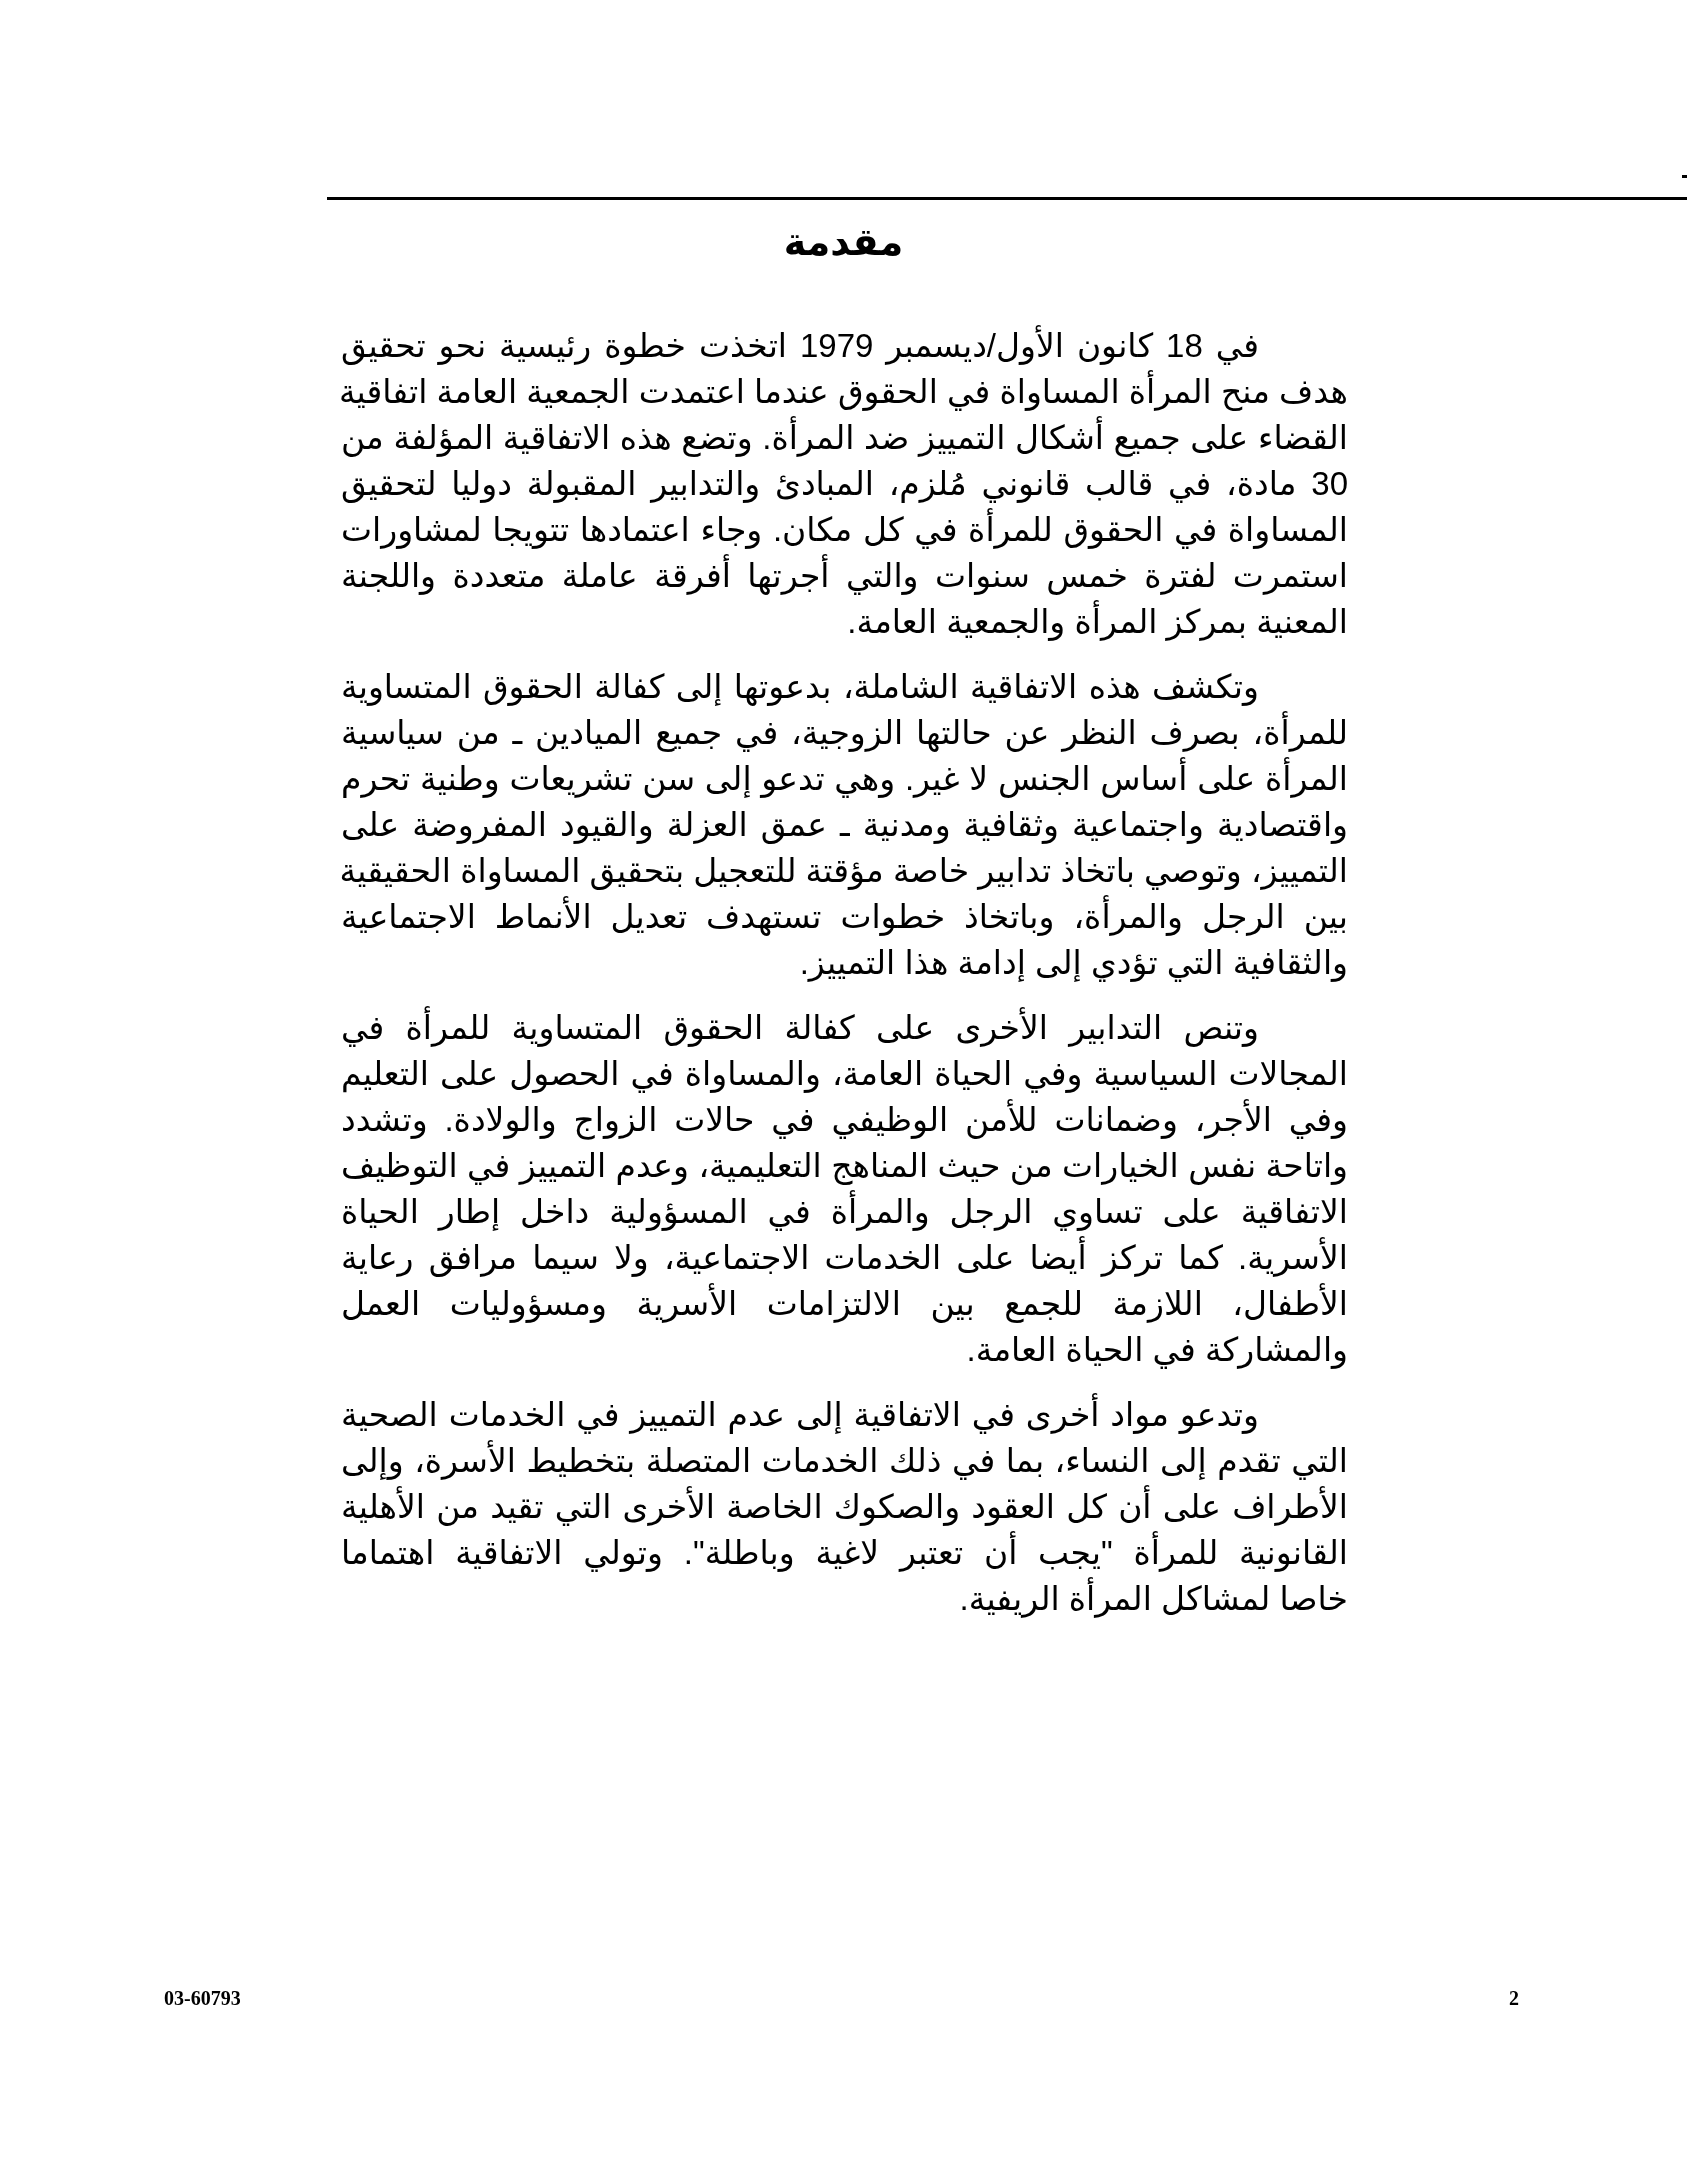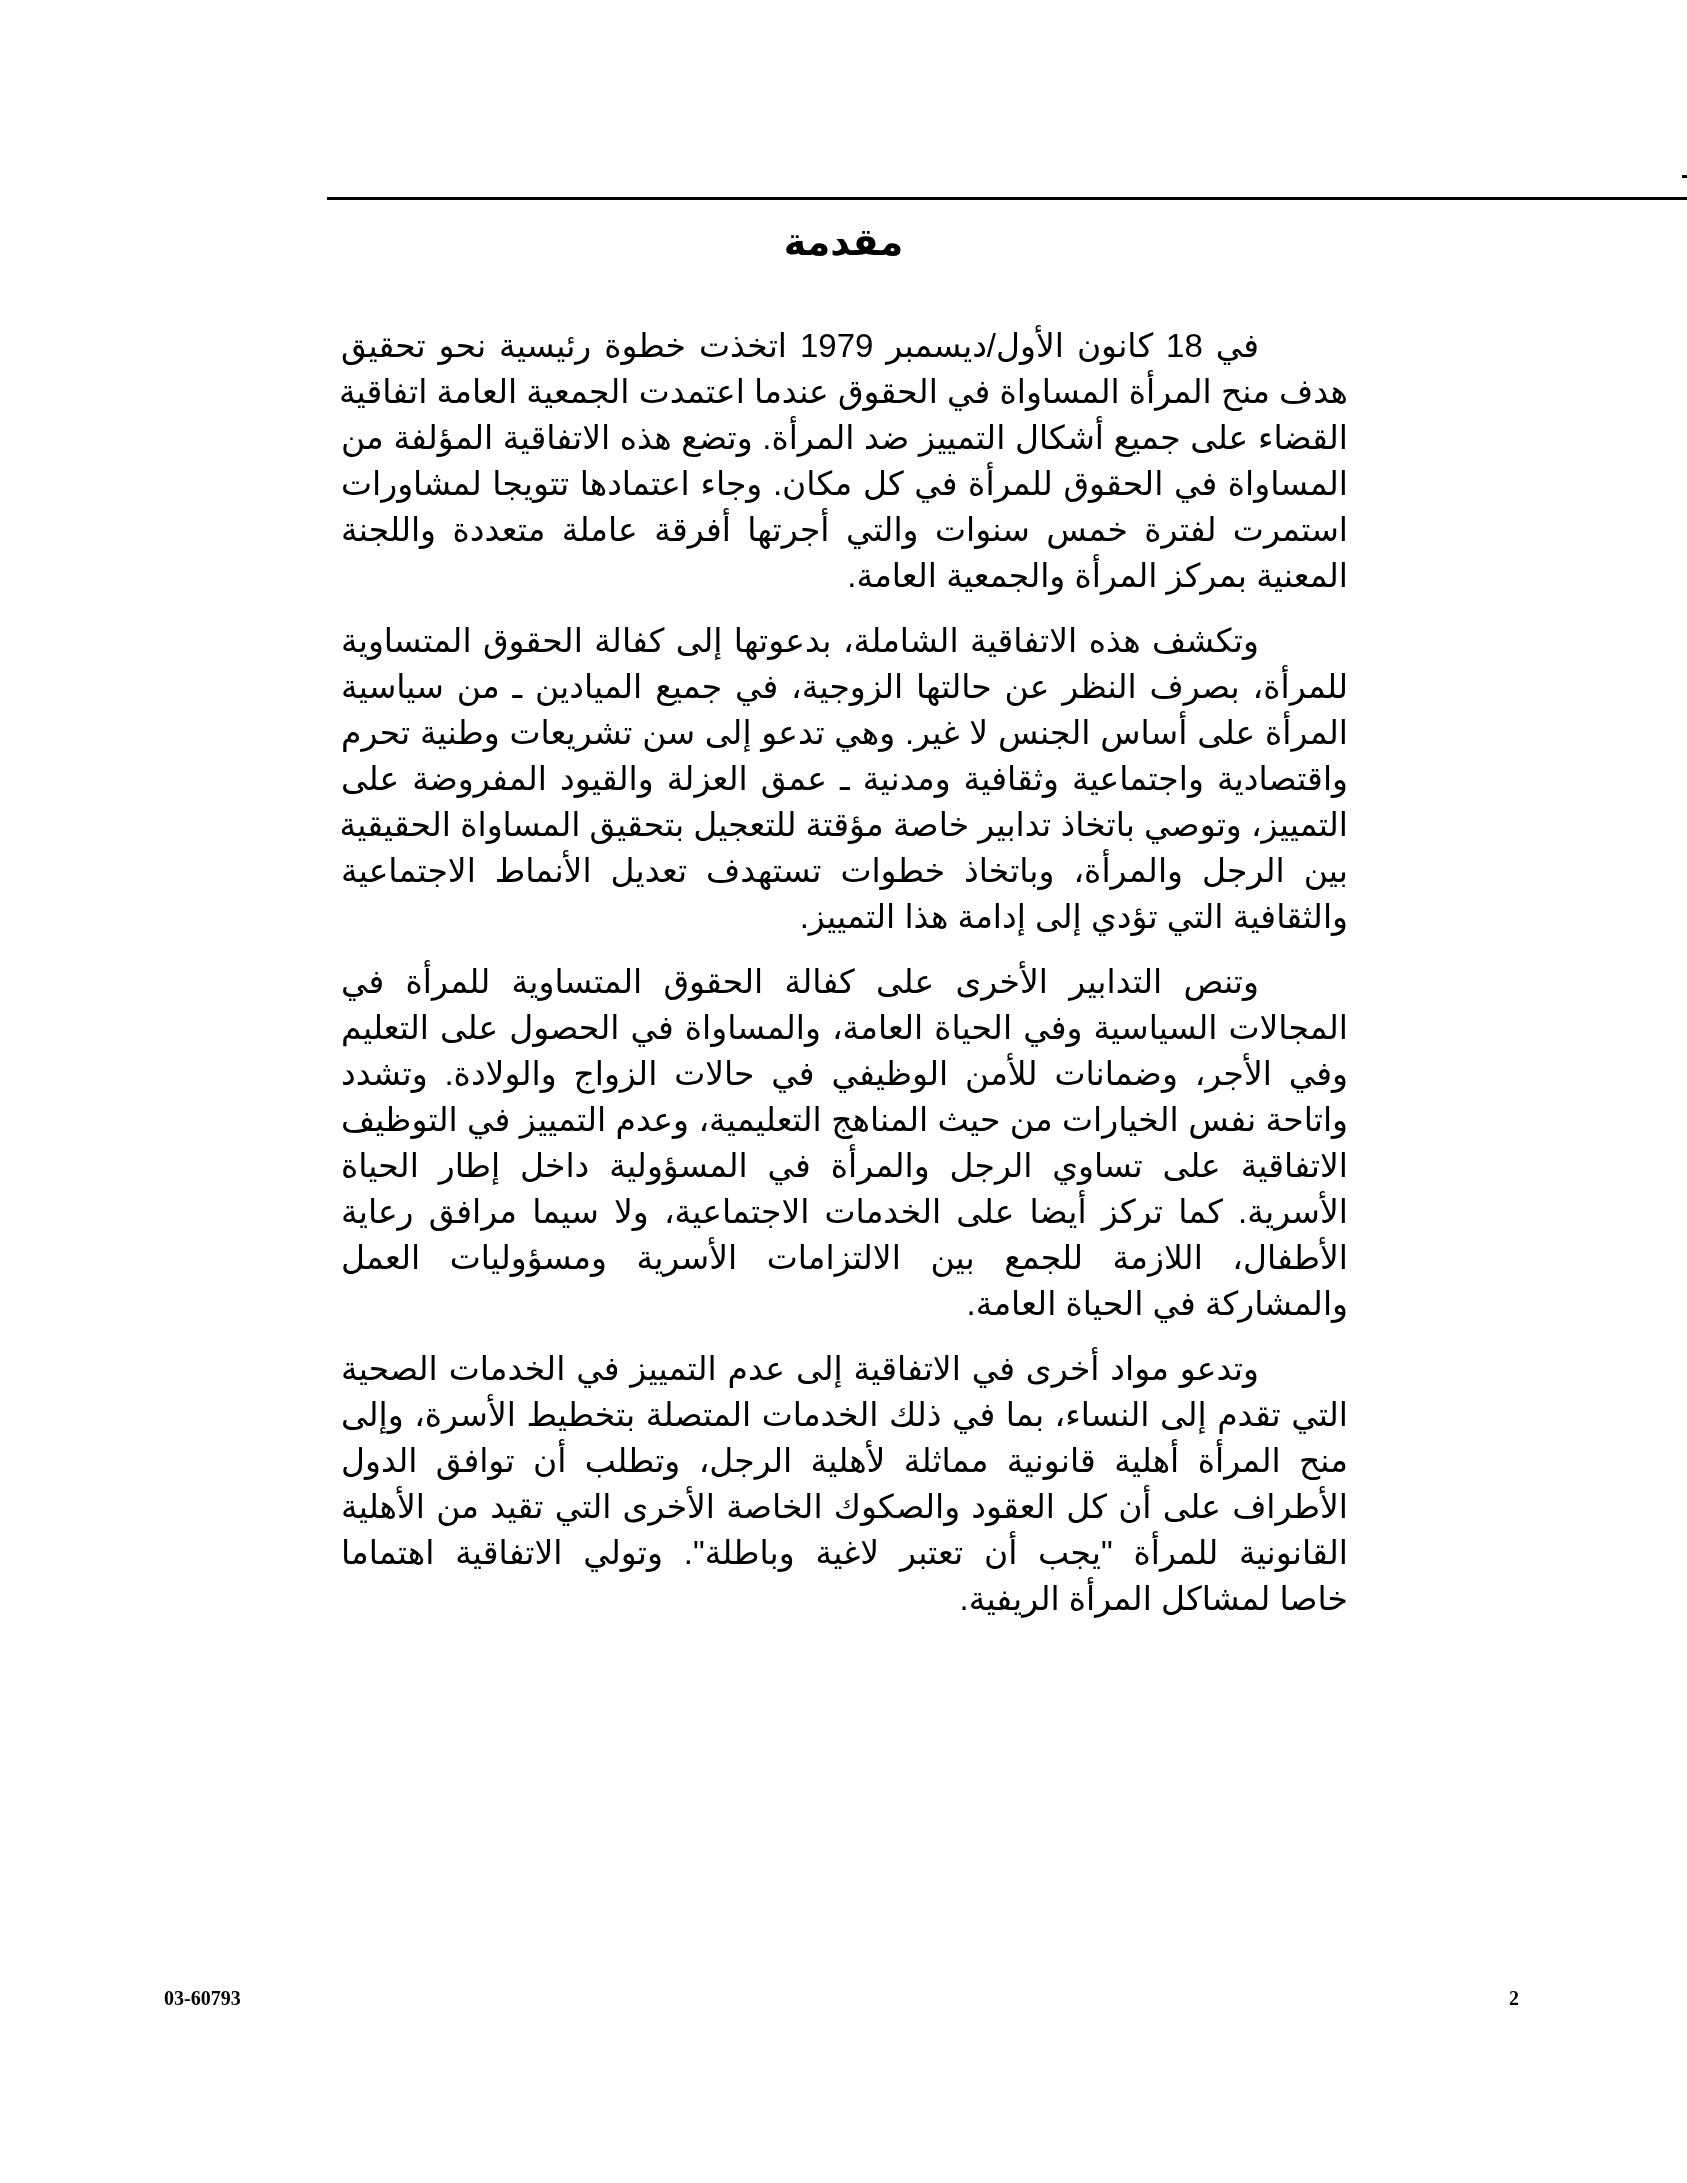--- a/index.html
+++ b/index.html
@@ -45,20 +45,21 @@
 
 <h1 class="title" style="margin:0;">
   <span>مقدمة</span>
 </h1>
 
 <div class="body">
   <div class="para">
     <span class="line first">في 18 كانون الأول/ديسمبر 1979 اتخذت خطوة رئيسية نحو تحقيق</span>
     <span class="line">هدف منح المرأة المساواة في الحقوق عندما اعتمدت الجمعية العامة اتفاقية</span>
     <span class="line">القضاء على جميع أشكال التمييز ضد المرأة. وتضع هذه الاتفاقية المؤلفة من</span>
+    <span class="line">30 مادة، في قالب قانوني مُلزم، المبادئ والتدابير المقبولة دوليا لتحقيق</span>
     <span class="line">المساواة في الحقوق للمرأة في كل مكان. وجاء اعتمادها تتويجا لمشاورات</span>
     <span class="line">استمرت لفترة خمس سنوات والتي أجرتها أفرقة عاملة متعددة واللجنة</span>
     <span class="line last">المعنية بمركز المرأة والجمعية العامة.</span>
   </div>
   <div class="para">
     <span class="line first">وتكشف هذه الاتفاقية الشاملة، بدعوتها إلى كفالة الحقوق المتساوية</span>
     <span class="line">للمرأة، بصرف النظر عن حالتها الزوجية، في جميع الميادين ـ من سياسية</span>
     <span class="line">المرأة على أساس الجنس لا غير. وهي تدعو إلى سن تشريعات وطنية تحرم</span>
     <span class="line">واقتصادية واجتماعية وثقافية ومدنية ـ عمق العزلة والقيود المفروضة على</span>
     <span class="line">التمييز، وتوصي باتخاذ تدابير خاصة مؤقتة للتعجيل بتحقيق المساواة الحقيقية</span>
@@ -71,21 +72,20 @@
     <span class="line">وفي الأجر، وضمانات للأمن الوظيفي في حالات الزواج والولادة. وتشدد</span>
     <span class="line">واتاحة نفس الخيارات من حيث المناهج التعليمية، وعدم التمييز في التوظيف</span>
     <span class="line">الاتفاقية على تساوي الرجل والمرأة في المسؤولية داخل إطار الحياة</span>
     <span class="line">الأسرية. كما تركز أيضا على الخدمات الاجتماعية، ولا سيما مرافق رعاية</span>
     <span class="line">الأطفال، اللازمة للجمع بين الالتزامات الأسرية ومسؤوليات العمل</span>
     <span class="line last">والمشاركة في الحياة العامة.</span>
   </div>
   <div class="para">
     <span class="line first">وتدعو مواد أخرى في الاتفاقية إلى عدم التمييز في الخدمات الصحية</span>
     <span class="line">التي تقدم إلى النساء، بما في ذلك الخدمات المتصلة بتخطيط الأسرة، وإلى</span>
-    <span class="line">منح المرأة أهلية قانونية مماثلة لأهلية الرجل، وتطلب أن توافق الدول</span>
     <span class="line">الأطراف على أن كل العقود والصكوك الخاصة الأخرى التي تقيد من الأهلية</span>
     <span class="line">القانونية للمرأة "يجب أن تعتبر لاغية وباطلة". وتولي الاتفاقية اهتماما</span>
     <span class="line last">خاصا لمشاكل المرأة الريفية.</span>
   </div>
 </div>
 
 <div class="footer-left">03-60793</div>
 <div class="footer-right">2</div>
 
 

